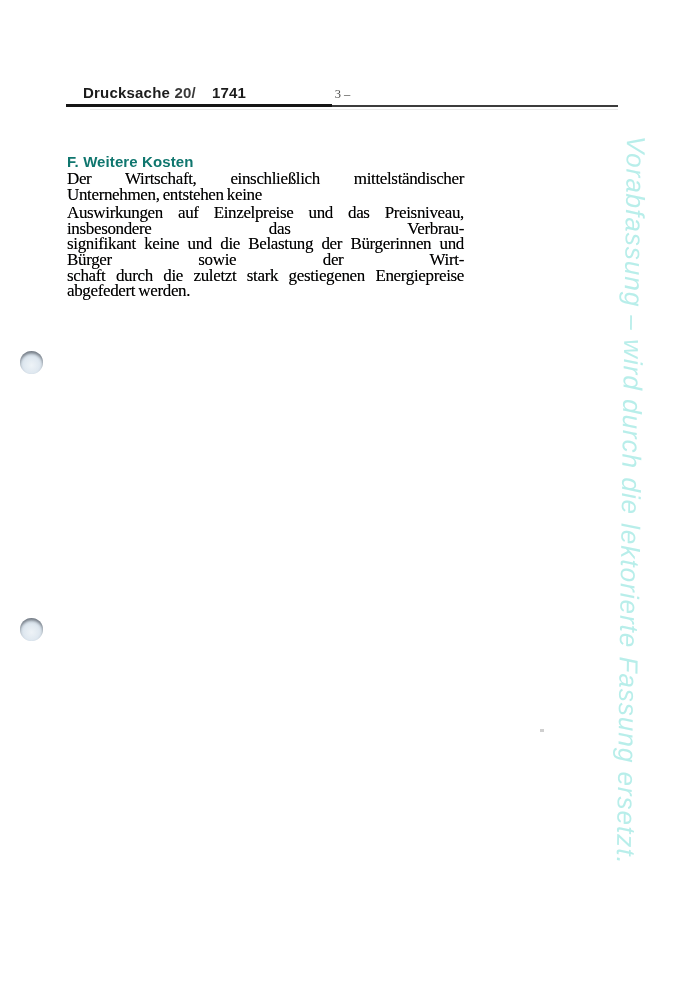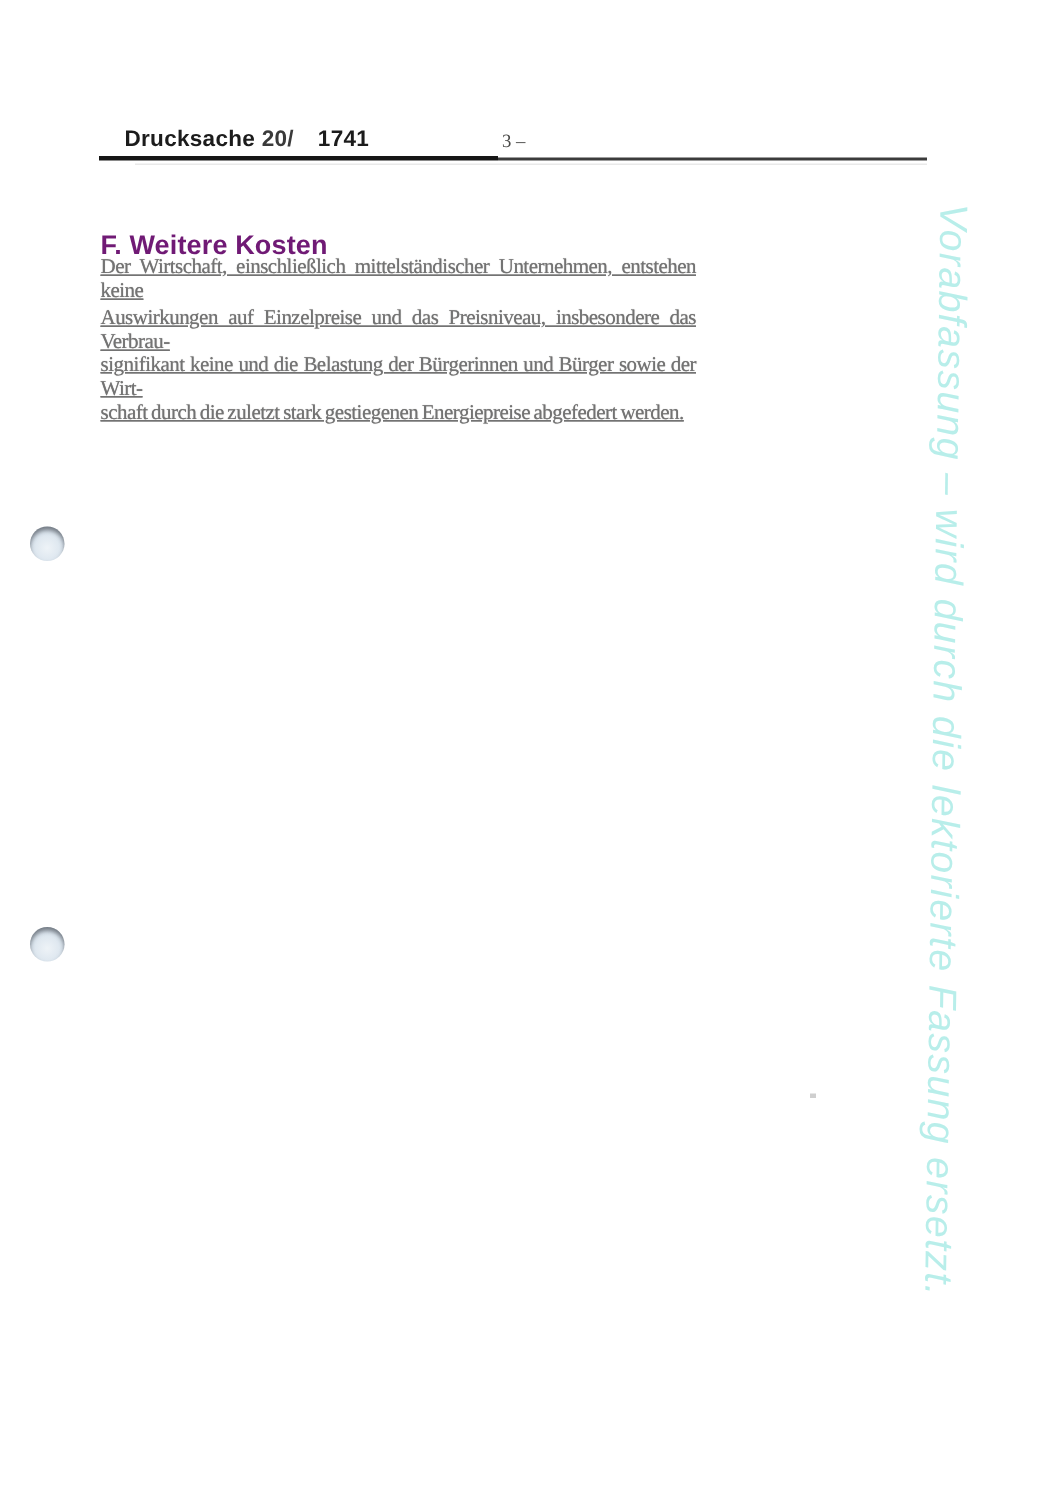--- a/index.html
+++ b/index.html
@@ -79,36 +79,35 @@
     background: #e9e9e9;
   }
 
   
   .section-heading {
     position: absolute;
     top: 153px;
     left: 67px;
     font-family: "Liberation Sans", sans-serif;
     font-weight: 700;
-    font-size: 18px;
-    color: #701a75;
+    font-size: 15px;
+    color: #0f766e;
     letter-spacing: 0.1px;
   }
   .body-copy {
     position: absolute;
     top: 171px;
     left: 67px;
     width: 397px;
-    font-size: 14px;
+    font-size: 17px;
     line-height: 15.6px;
-    color: #737373;
+    color: #000000;
     letter-spacing: -0.35px;
     word-spacing: -0.8px;
     text-shadow: 0 0 0.5px rgba(64,63,61,0.65);
-    text-decoration: underline;
   }
   .para { margin: 0 0 3px 0; }
   .para .line {
     text-align: justify;
     text-align-last: justify;
     white-space: normal;
   }
   .para .line:last-child {
     text-align-last: left;
   }

